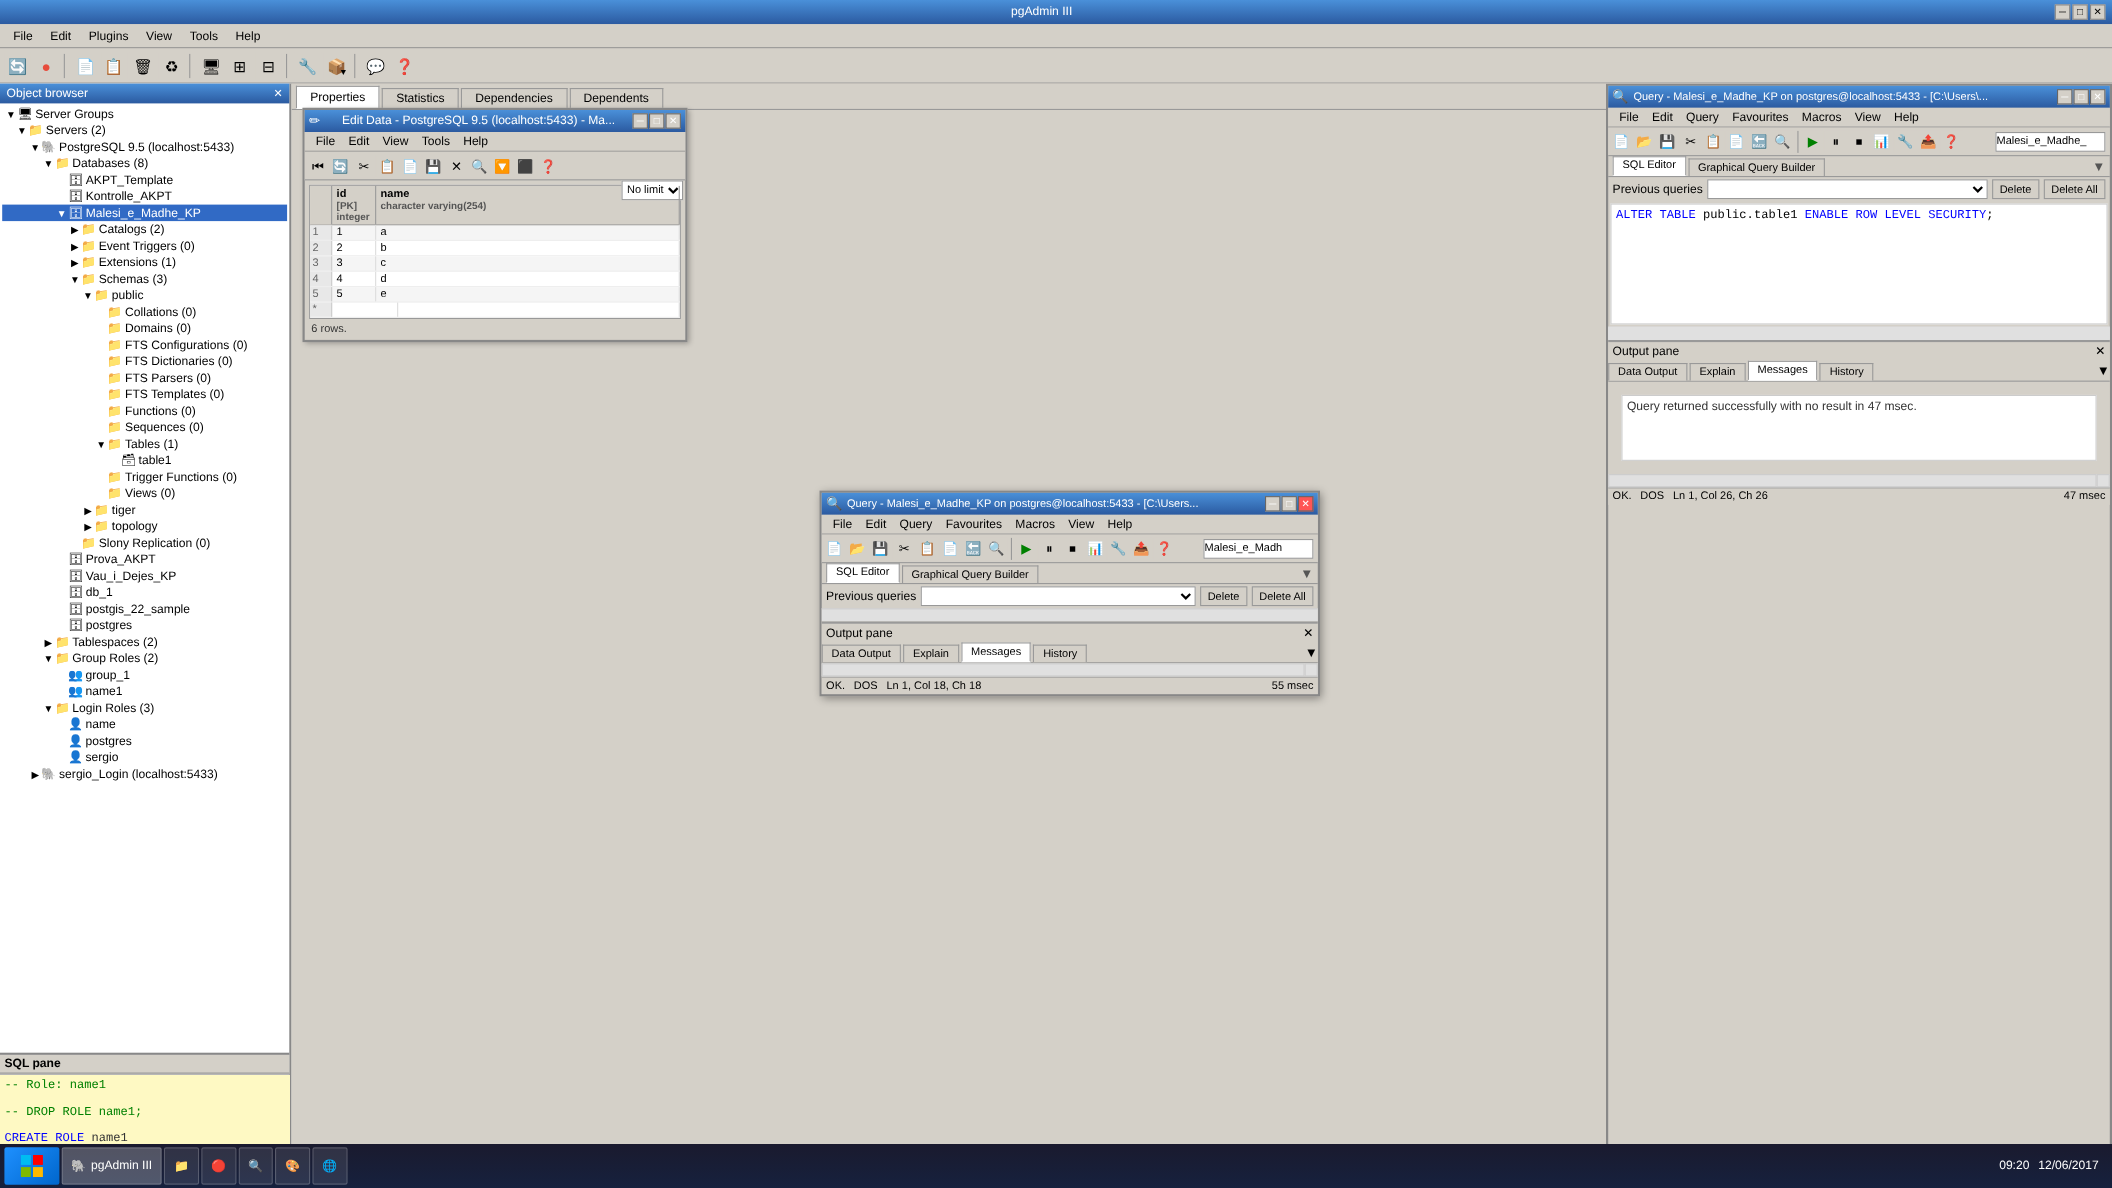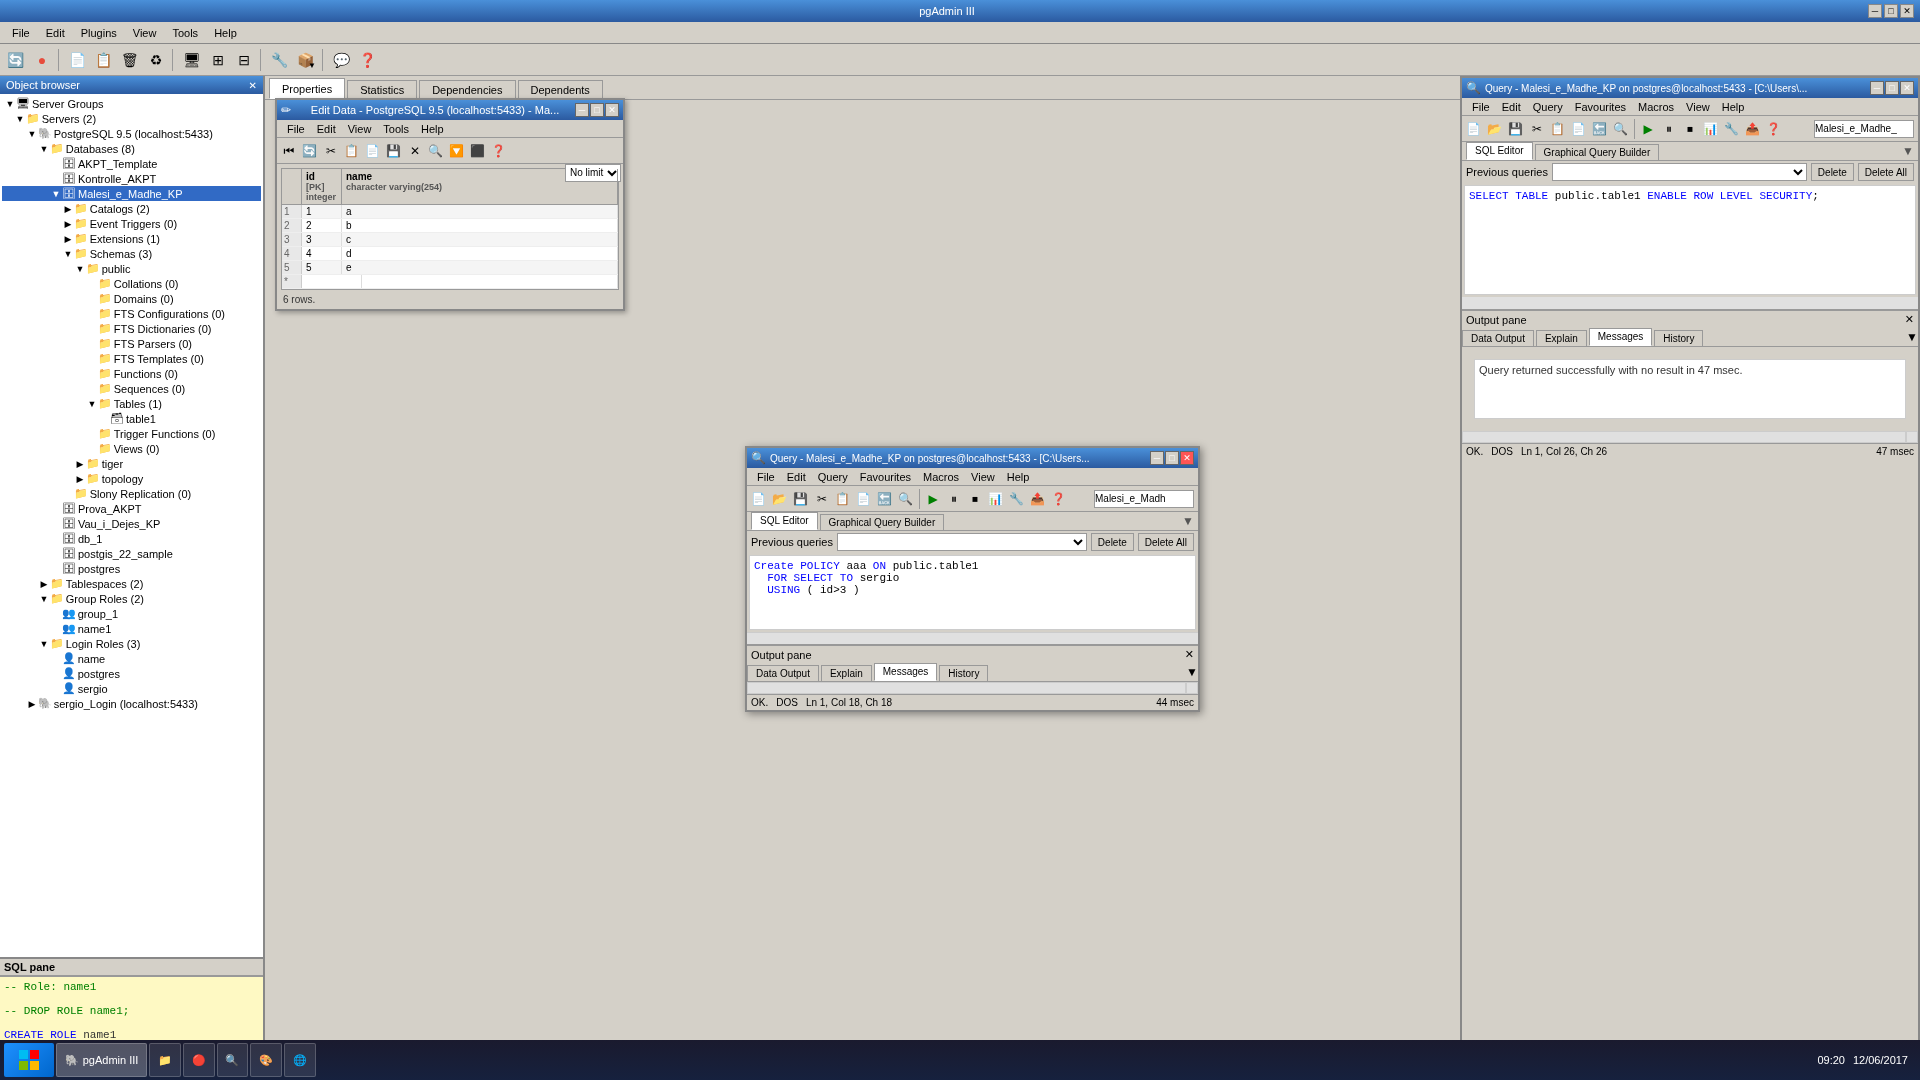--- a/index.html
+++ b/index.html
@@ -356,21 +356,21 @@
       </div>
 
       <div class="prev-queries-bar">
         <span>Previous queries</span>
         <select class="prev-queries-dropdown"></select>
         <button class="delete-btn">Delete</button>
         <button class="delete-btn">Delete All</button>
       </div>
 
       <div class="query-editor-area" style="height:110px;">
-        <span style="color:blue">SELECT TABLE</span> public.table1 <span style="color:blue">ENABLE ROW LEVEL SECURITY</span>;
+        <span style="color:blue">ALTER TABLE</span> public.table1 <span style="color:blue">ENABLE ROW LEVEL SECURITY</span>;
       </div>
 
       <div style="height:12px;background:#e0e0e0;border-top:1px solid #ccc;position:relative">
         <div style="position:absolute;bottom:0;left:0;right:0;height:12px;background:#e0e0e0;"></div>
       </div>
 
       <div class="output-pane">
         <div class="output-pane-header">
           <span>Output pane</span>
           <span style="cursor:pointer">✕</span>
@@ -455,25 +455,20 @@
         </div>
       </div>
 
       <div class="prev-queries-bar">
         <span>Previous queries</span>
         <select class="prev-queries-dropdown"></select>
         <button class="delete-btn">Delete</button>
         <button class="delete-btn">Delete All</button>
       </div>
 
-      <div class="query-editor-area" style="height:75px;">
-        <span style="color:blue">Create</span> <span style="color:blue">POLICY</span> aaa <span style="color:blue">ON</span> public.table1<br>
-        &nbsp;&nbsp;<span style="color:blue">FOR SELECT TO</span> sergio<br>
-        &nbsp;&nbsp;<span style="color:blue">USING</span> ( id&gt;3 )
-      </div>
 
       <div style="height:12px;background:#e0e0e0;border-top:1px solid #ccc;"></div>
 
       <div class="output-pane">
         <div class="output-pane-header">
           <span>Output pane</span>
           <span style="cursor:pointer">✕</span>
         </div>
         <div style="display:flex;border-bottom:1px solid #999;">
           <div class="tab" style="font-size:10px;padding:2px 8px;">Data Output</div>
@@ -489,21 +484,21 @@
           <div style="flex:1;background:#e0e0e0;border:1px solid #ccc;"></div>
           <div style="width:12px;background:#e0e0e0;border:1px solid #ccc;"></div>
         </div>
       </div>
 
       <div style="display:flex;align-items:center;gap:8px;padding:2px 4px;font-size:10px;background:#d4d0c8;border-top:1px solid #999;">
         <span>OK.</span>
         <span>DOS</span>
         <span>Ln 1, Col 18, Ch 18</span>
         <span style="flex:1"></span>
-        <span>44 msec</span>
+        <span>55 msec</span>
       </div>
     </div>
 
   </div>
 </div>
 
 <div class="status-bar">
   <span>Retrieving details on group role name1.... Done.</span>
   <div class="status-right">
     <span>postgres on postgres@localhost:5433</span>

